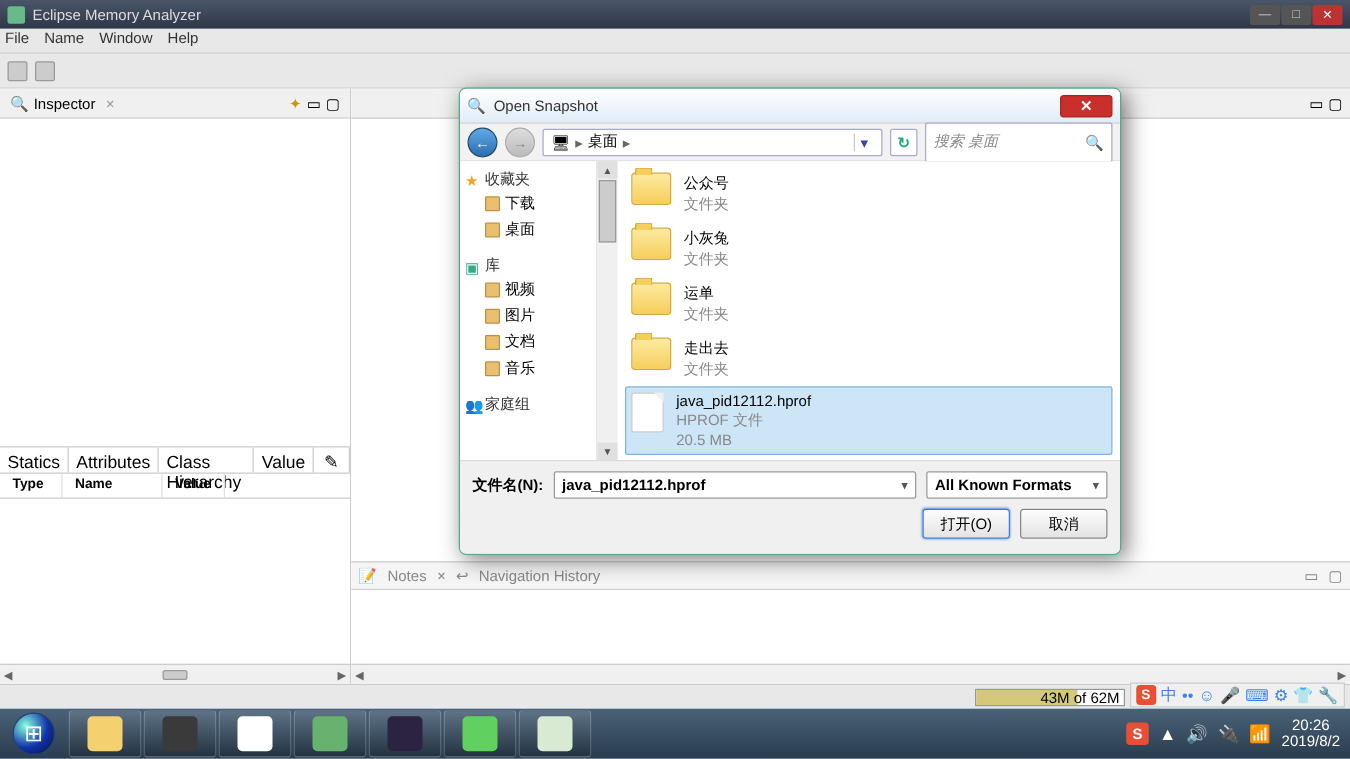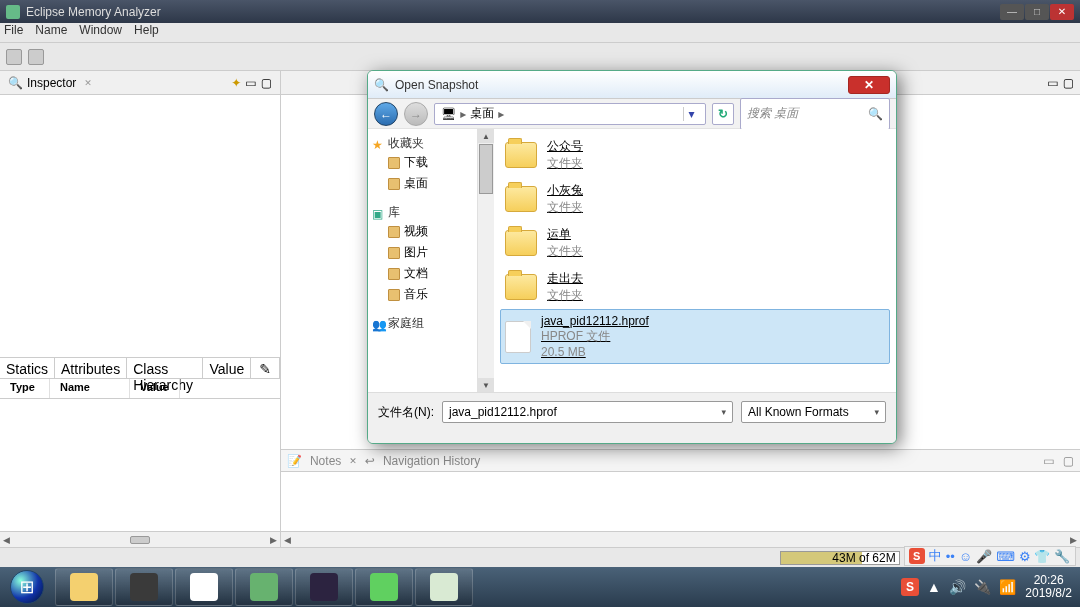--- a/index.html
+++ b/index.html
@@ -74,32 +74,32 @@
 .tree .star { color: #f5a623; }
 .tree .fico { color: #3a8; font-size: 12px; }
 .tree .child { margin-left: 16px; display: flex; align-items: center; gap: 4px; font-size: 11px; padding: 2px 0; }
 .tree .child .ci { width: 12px; height: 12px; background: #e8c070; border: 1px solid #c09040; border-radius: 1px; }
 .treesc { width: 16px; background: #f0f0f0; display: flex; flex-direction: column; }
 .treesc .up, .treesc .dn { height: 14px; background: #e0e0e0; display: flex; align-items: center; justify-content: center; font-size: 8px; color: #555; }
 .treesc .thumb { background: #ccc; border: 1px solid #999; margin: 1px; height: 50px; }
 .treesc .track { flex: 1; }
 
 .files { flex: 1; padding: 4px 6px; overflow: auto; }
-.frow { display: flex; align-items: center; gap: 10px; padding: 4px; border: 1px solid transparent; border-radius: 2px; text-decoration: underline; }
+.frow { display: flex; align-items: flex-start; gap: 10px; padding: 4px; border: 1px solid transparent; border-radius: 2px; }
 .frow.sel { background: #cde6f7; border: 1px solid #7fb4e0; }
 .fic { width: 30px; height: 36px; display: flex; align-items: center; justify-content: center; flex-shrink: 0; }
 .fic.fold { background: linear-gradient(#fde9a0, #f6cf5b); border: 1px solid #d6a93b; border-radius: 3px; width: 32px; height: 26px; position: relative; }
 .fic.fold::before { content: ""; position: absolute; left: 2px; top: -5px; width: 12px; height: 5px; background: #f6cf5b; border: 1px solid #d6a93b; border-bottom: none; border-radius: 2px 2px 0 0; }
 .fic.file { background: #fff; border: 1px solid #ccc; border-radius: 2px; width: 26px; height: 32px; position: relative; }
 .fic.file::before { content: ""; position: absolute; right: -1px; top: -1px; width: 0; height: 0; border-left: 8px solid transparent; border-top: 8px solid #f0f0f0; }
 .fmeta .name { color: #000; font-size: 12px; }
 .fmeta .sub { color: #888; font-size: 12px; }
 
 .dlg-foot { padding: 8px 10px 12px; background: #f0f0f0; border-top: 1px solid #ddd; }
-.dlg-foot .row1 { display: flex; align-items: center; gap: 8px; margin-bottom: 8px; }
+.dlg-foot .row1 { display: flex; align-items: center; gap: 8px; margin-bottom: 8px; font-weight: bold; }
 .dlg-foot label { font-size: 12px; }
 .dlg-foot .combo { height: 22px; border: 1px solid #999; background: #fff; display: flex; align-items: center; padding: 0 6px; border-radius: 2px; }
 .dlg-foot .combo .dd { margin-left: auto; color: #555; font-size: 9px; }
 .dlg-foot .fname { flex: 1; }
 .dlg-foot .fmt { width: 145px; }
 .dlg-foot .row2 { display: flex; justify-content: flex-end; gap: 8px; }
 .dlg-foot button { width: 70px; height: 24px; background: linear-gradient(#fdfdfd, #e3e3e3); border: 1px solid #888; border-radius: 3px; font-size: 12px; }
 .dlg-foot button.def { border: 1px solid #3b7dd8; box-shadow: 0 0 2px #3b7dd8; }
 
 
@@ -331,20 +331,24 @@
       <label>文件名(N):</label>
       <div class="combo fname">
         <span>java_pid12112.hprof</span>
         <span class="dd">▾</span>
       </div>
       <div class="combo fmt">
         <span>All Known Formats</span>
         <span class="dd">▾</span>
       </div>
     </div>
+    <div class="row2">
+      <button class="def">打开(O)</button>
+      <button>取消</button>
+    </div>
   </div>
 </div>
 
 <div class="taskbar">
   <div class="start">
       <div class="orb"></div>
     </div>
   <div id="task-apps" style="display:flex">
       <div class="tbtn">
         <div class="ti" style="background: rgb(244, 208, 111);"></div>

